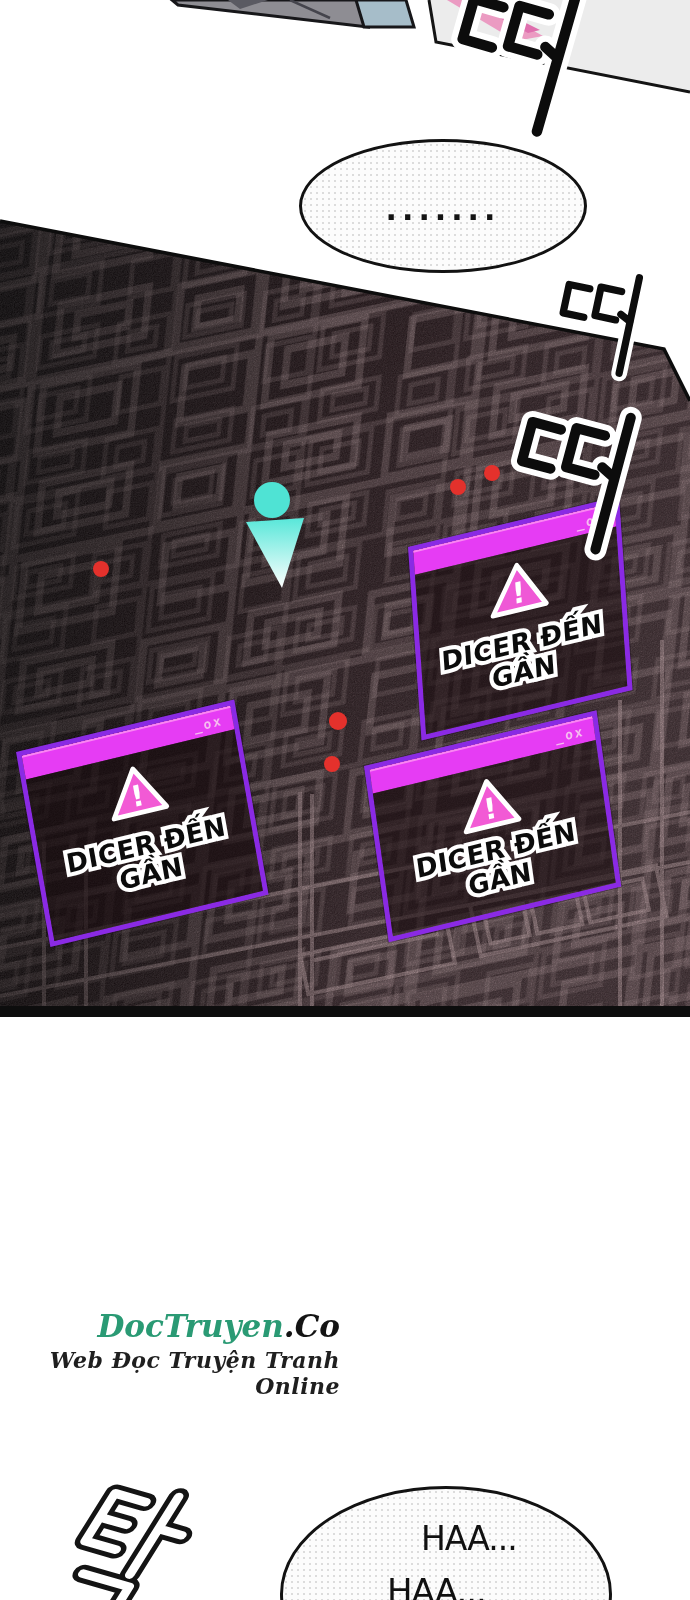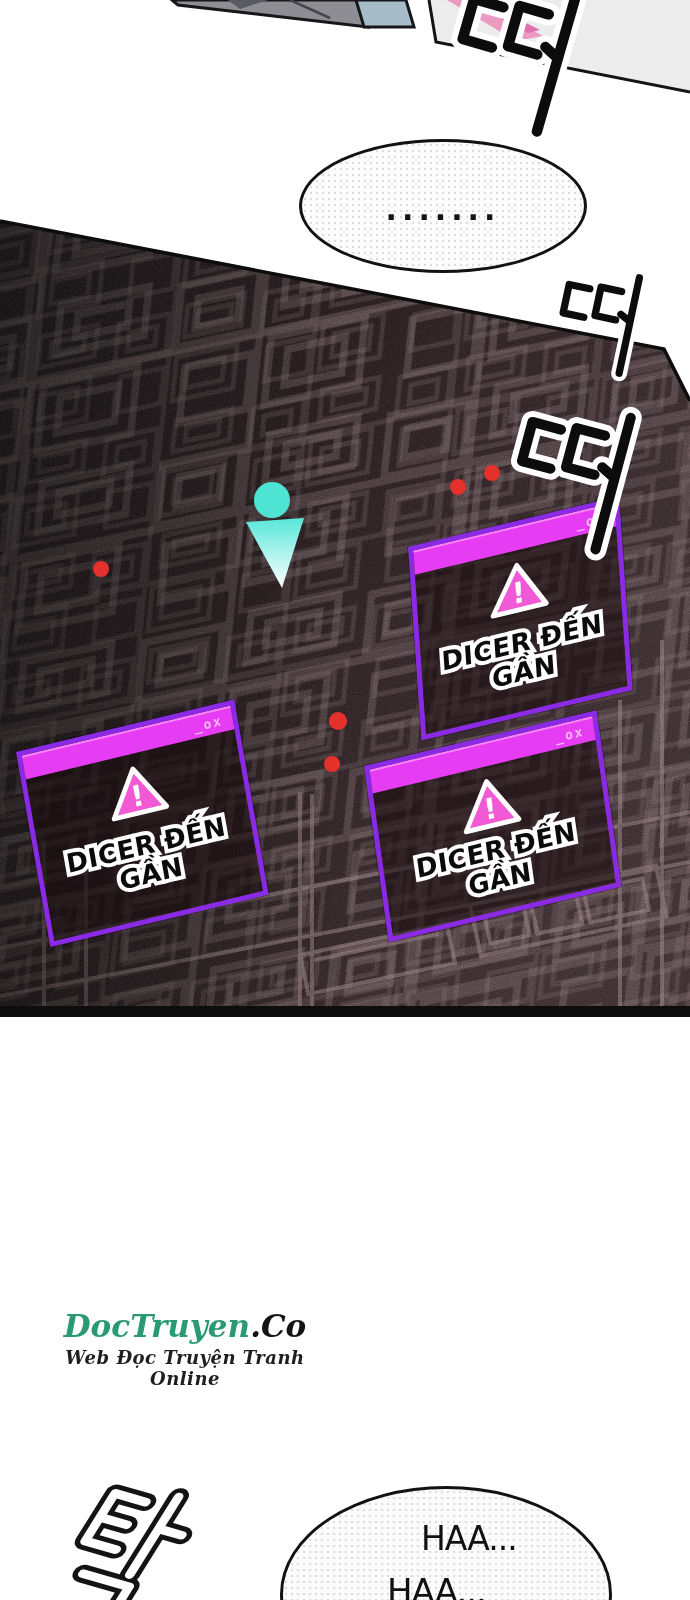--- a/index.html
+++ b/index.html
@@ -66,27 +66,27 @@
   }
   .alert-msg::before {
     content:attr(data-text);
     position:absolute; left:0; right:0; top:0;
     -webkit-text-stroke:8px #ffffff;
     z-index:-1;
   }
   .w3 .alert-msg { margin-top:6px; }
 
   
-  #watermark { position:absolute; left:30px; top:1308px; width:310px; text-align:center; z-index:10; }
+  #watermark { position:absolute; left:30px; top:1308px; width:310px; text-align:right; z-index:10; }
   .wm-line1 { font-family:"DejaVu Serif", serif; font-style:italic; font-weight:bold; font-size:31px; }
   .wm-site  { color:#2a9a74; }
   .wm-tld   { color:#141414; }
   .wm-line2 {
     font-family:"DejaVu Serif", serif; font-style:italic; font-weight:bold;
-    font-size:18px; color:#1f1f1f; margin-top:3px; letter-spacing:0.5px;
+    font-size:22px; color:#1f1f1f; margin-top:3px; letter-spacing:0.5px;
   }
 
   
   .sfx-case { fill:none; stroke:#ffffff; stroke-width:24; stroke-linecap:round; stroke-linejoin:round; }
   .sfx-core { fill:none; stroke:#0c0c0c; stroke-width:11; stroke-linecap:round; stroke-linejoin:round; }
   .tak-case { fill:none; stroke:#141414; stroke-width:19; stroke-linecap:round; stroke-linejoin:round; }
   .tak-core { fill:none; stroke:#ffffff; stroke-width:9;  stroke-linecap:round; stroke-linejoin:round; }
   .wire { fill:none; stroke:#cfb0b3; }
 </style>
 </head>

